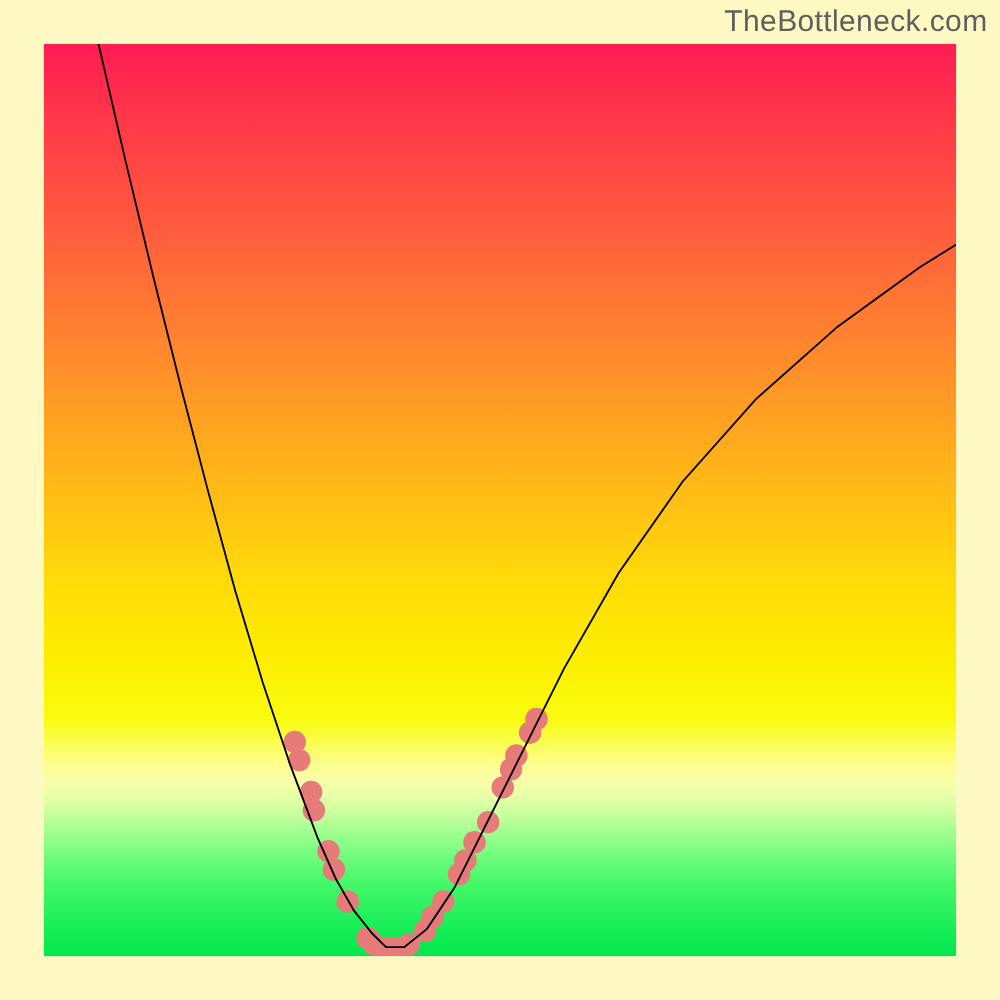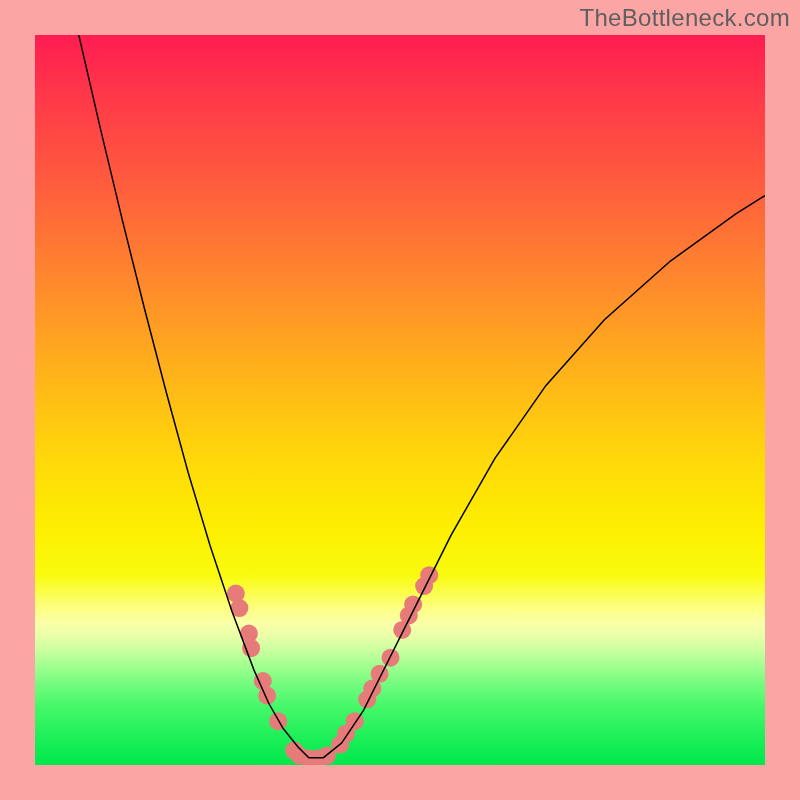--- a/index.html
+++ b/index.html
@@ -8,21 +8,21 @@
     width: 800px;
     height: 800px;
     overflow: hidden;
     background: #000;
     font-family: Arial, Helvetica, sans-serif;
   }
   .frame {
     position: relative;
     width: 800px;
     height: 800px;
-    background: #fca5a5;
+    background: #fef9c3;
   }
   .watermark {
     position: absolute;
     top: 4px;
     right: 10px;
     color: #5f5f5f;
     font-size: 24px;
     font-weight: 500;
     letter-spacing: 0.3px;
     z-index: 5;

